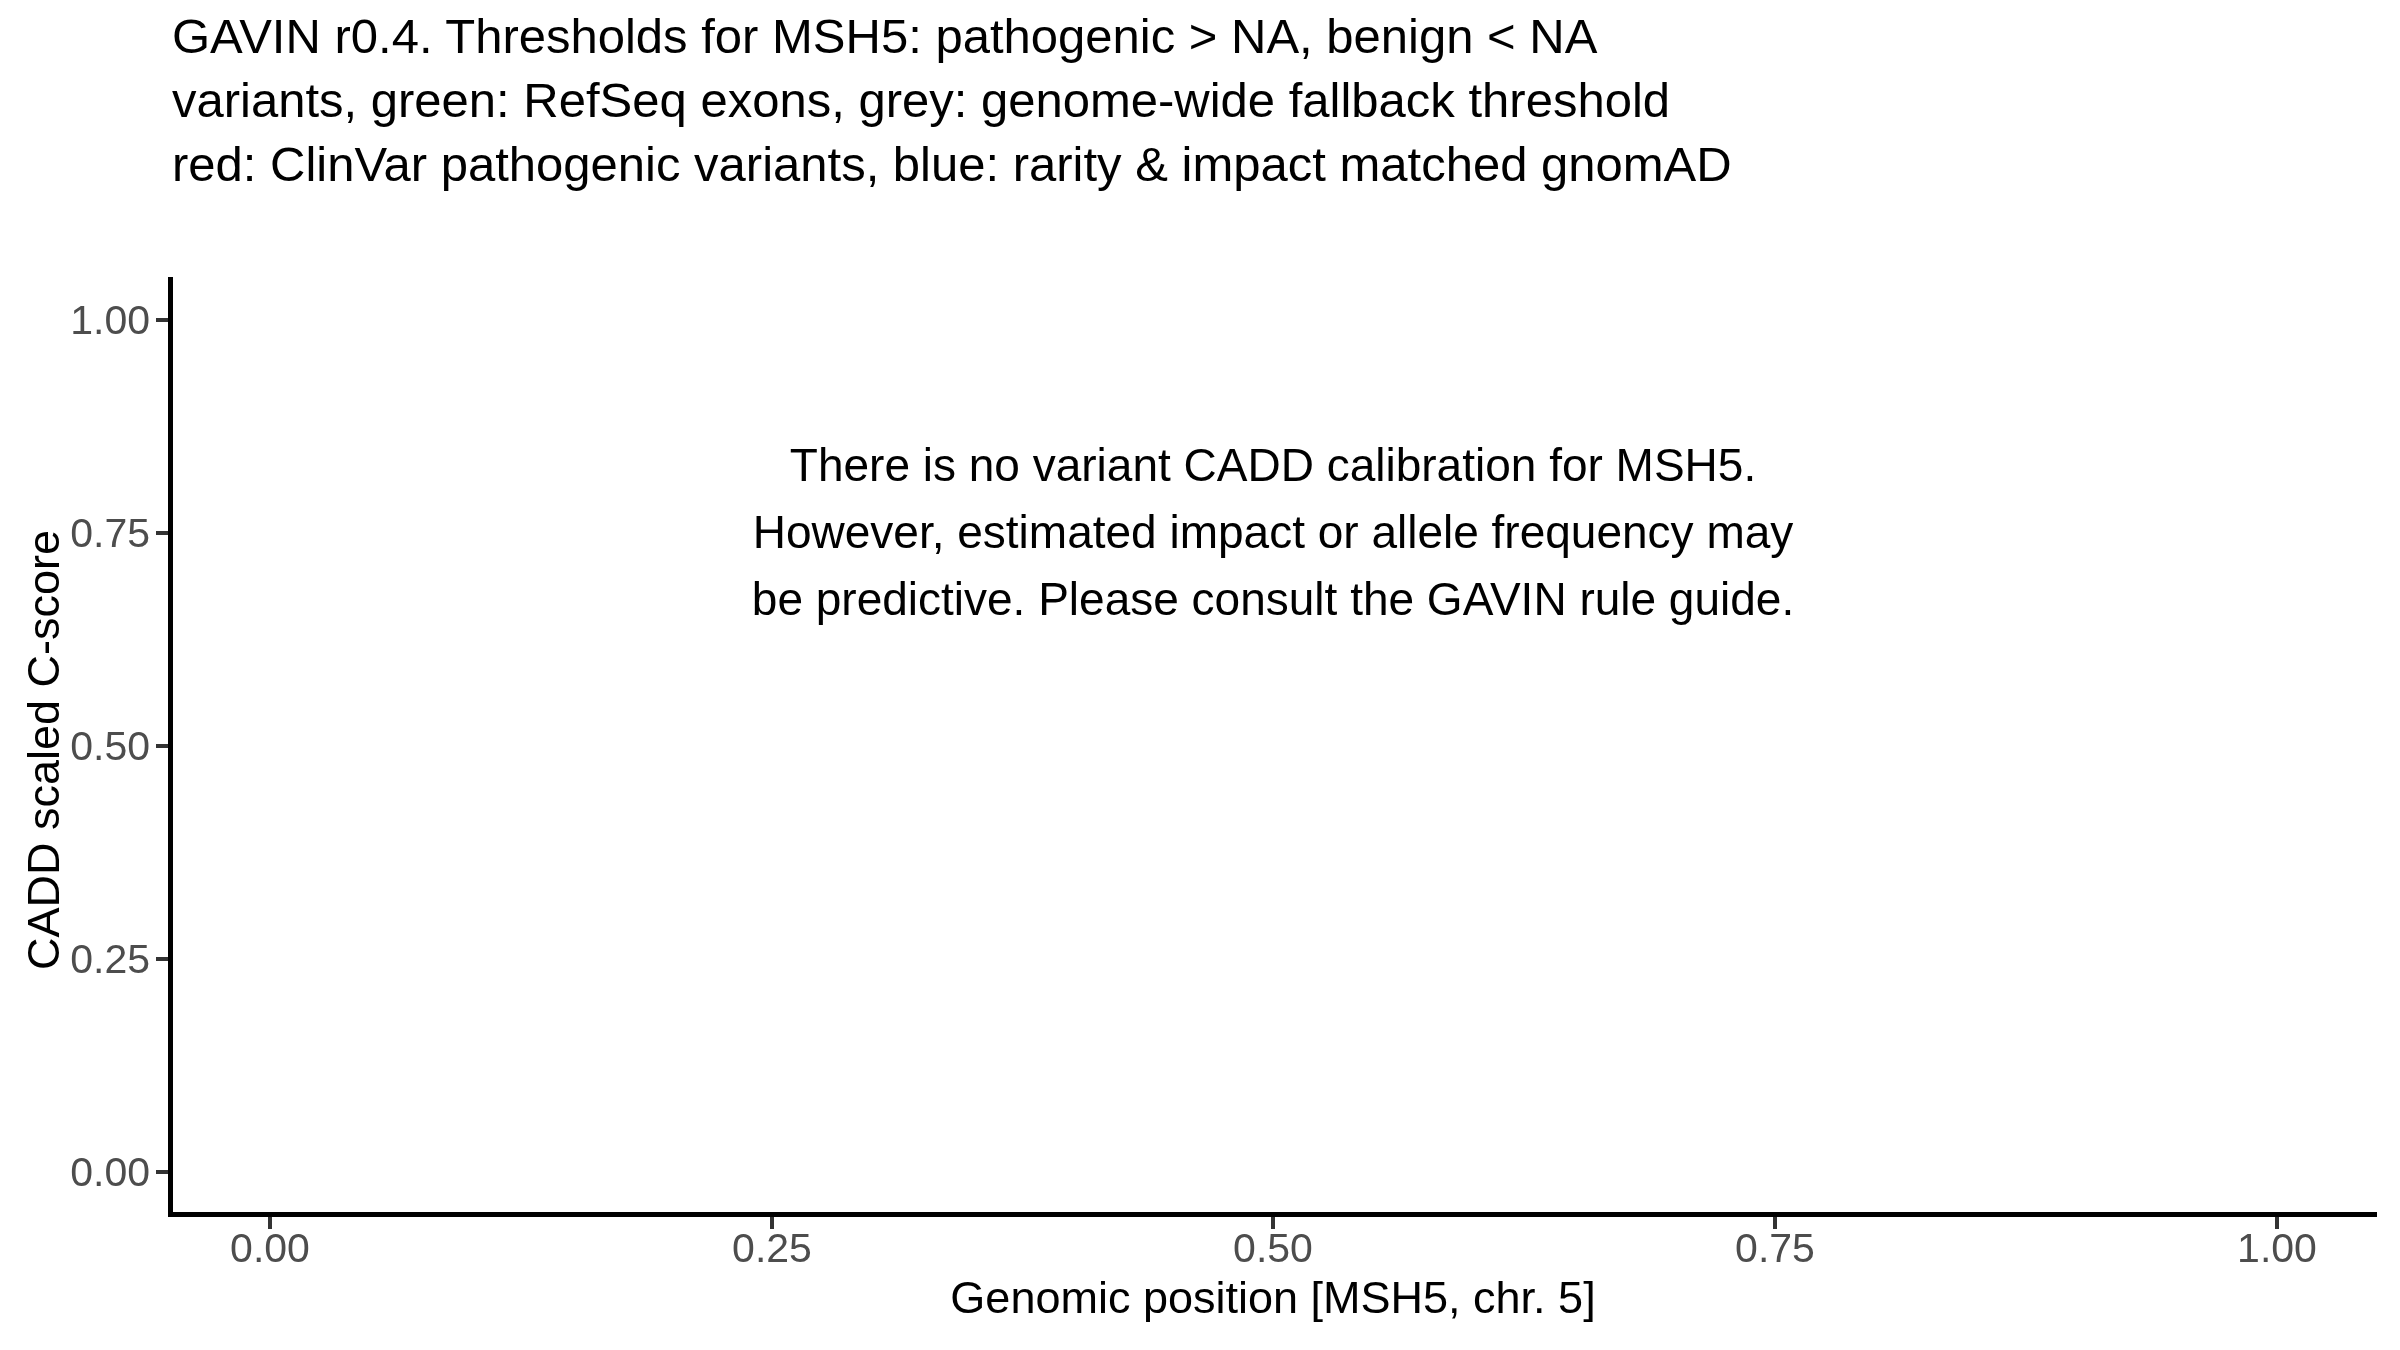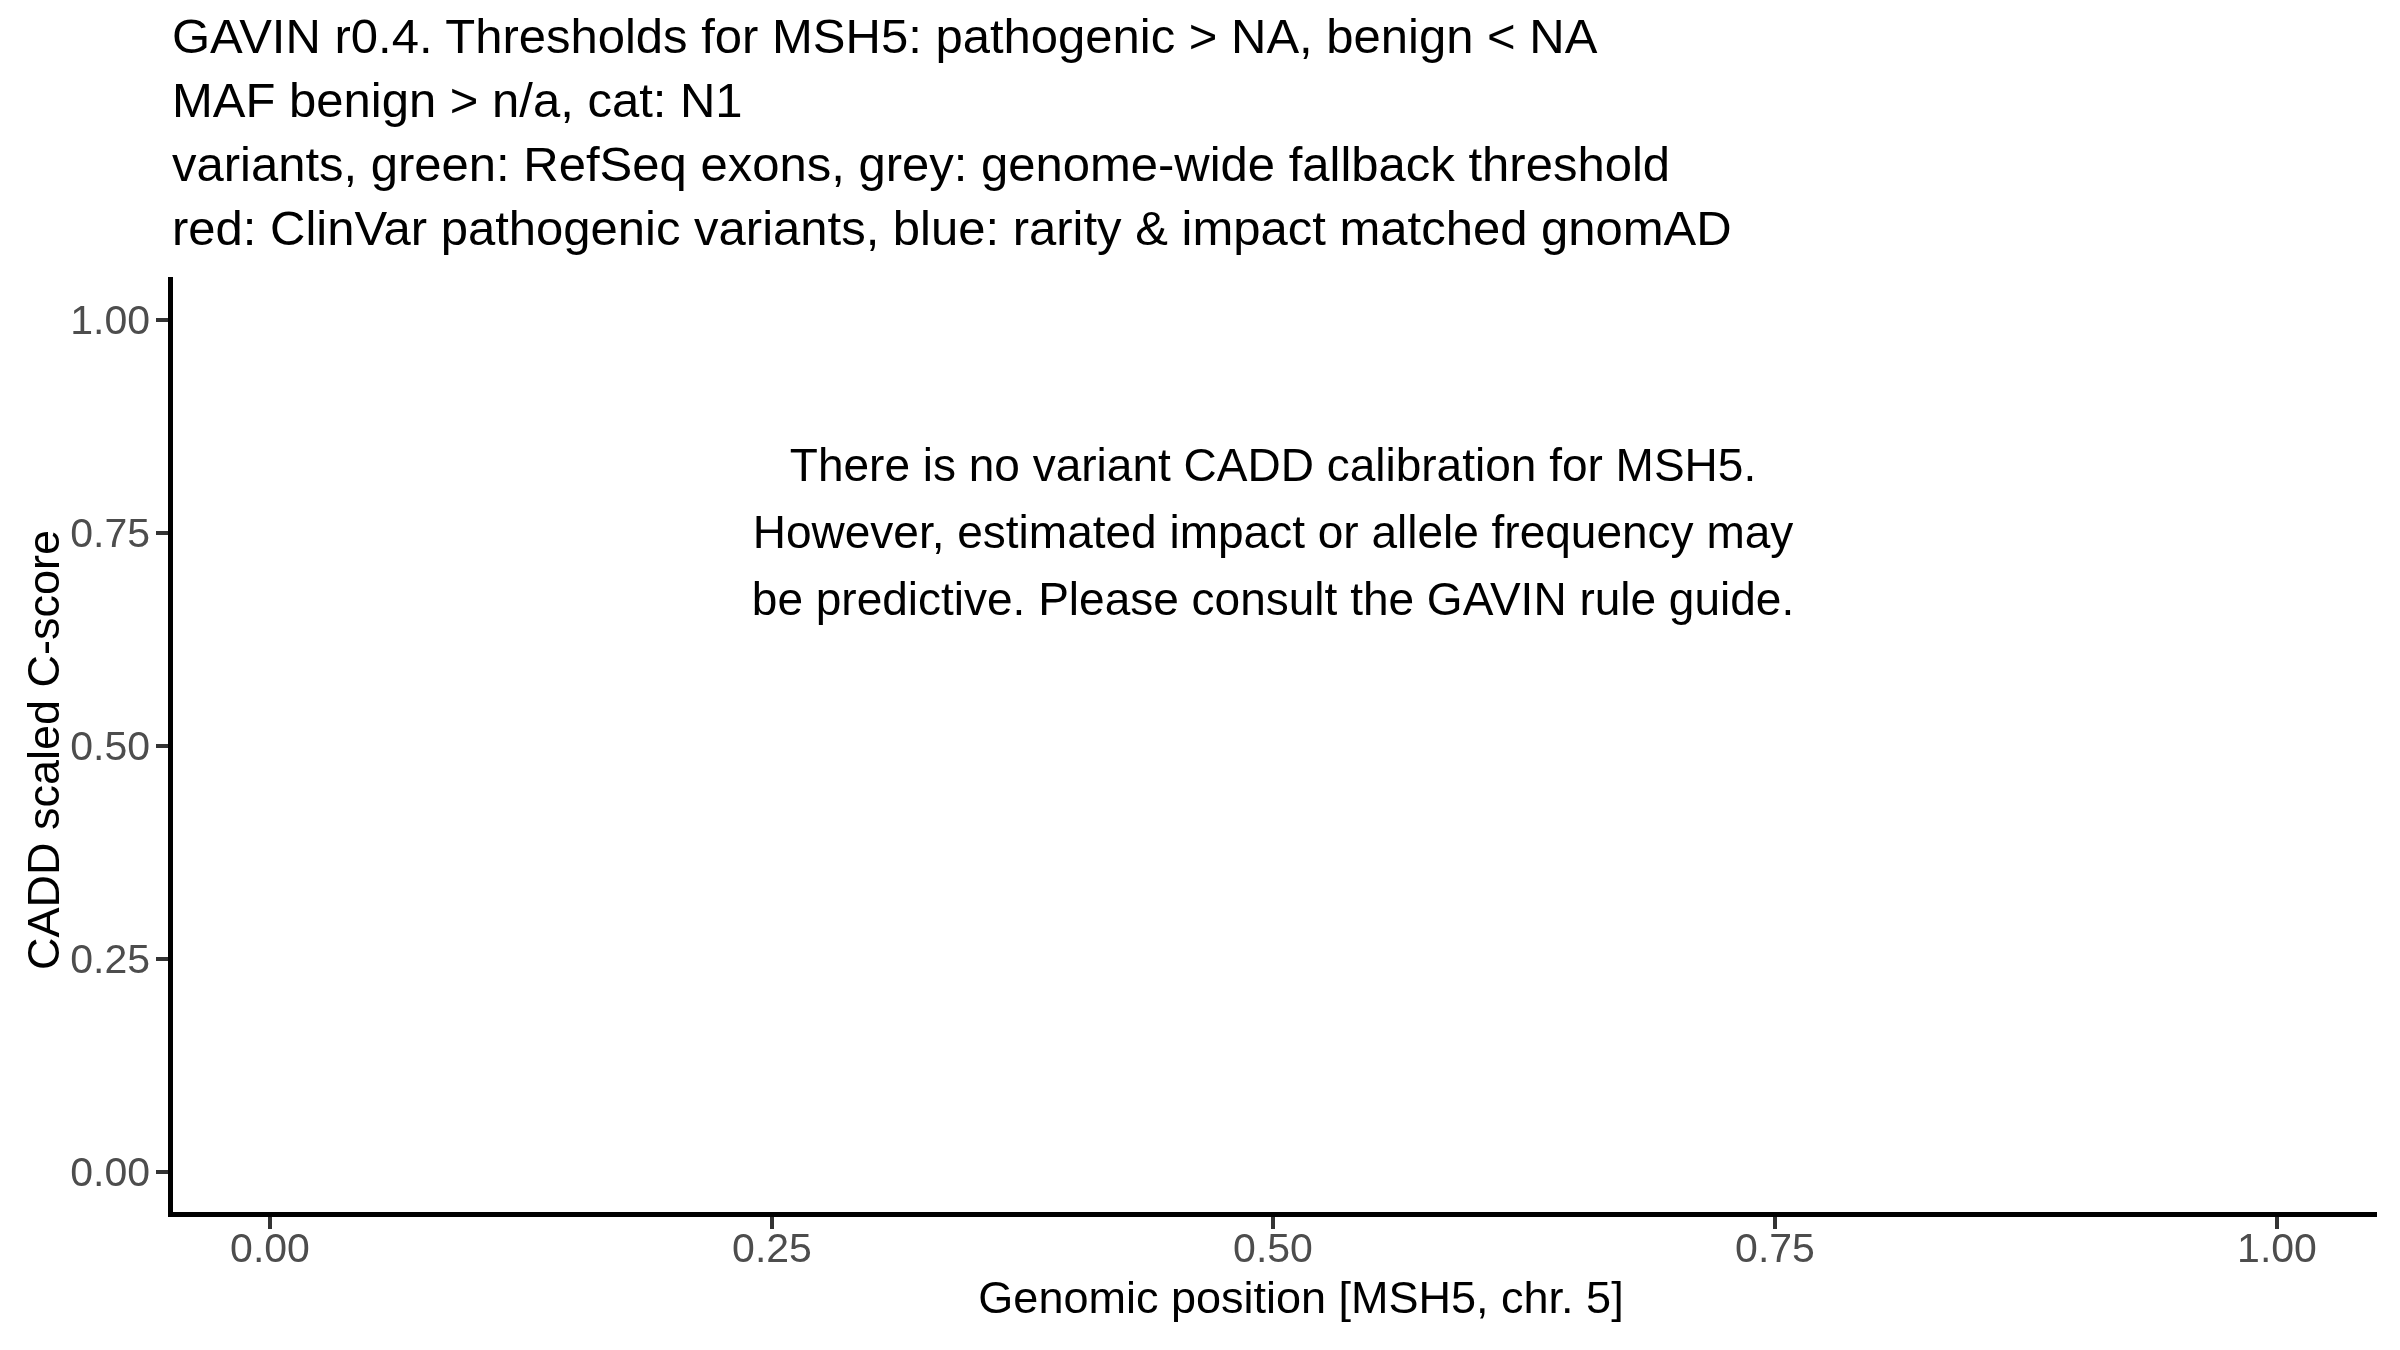--- a/index.html
+++ b/index.html
@@ -24,21 +24,21 @@
     position: absolute;
     left: 44px;
     top: 750px;
     transform: translate(-50%, -50%) rotate(-90deg);
     font-size: 45px;
     color: var(--text, #000000);
     white-space: nowrap;
   }
   .x-title {
     position: absolute;
-    left: 1301px;
+    left: 1273px;
     top: 1272px;
     transform: translateX(-50%);
     font-size: 45px;
     line-height: 52px;
     color: var(--text, #000000);
     white-space: nowrap;
   }
   .axis-line-y {
     position: absolute;
     left: 168px;
@@ -101,21 +101,20 @@
     white-space: nowrap;
   }
 </style>
 </head>
 <body>
 
 <div class="canvas">
 
   <div class="chart-title">
     <div>GAVIN r0.4. Thresholds for MSH5: pathogenic &gt; NA, benign &lt; NA</div>
-    <div>MAF benign &gt; n/a, cat: N1</div>
     <div>variants, green: RefSeq exons, grey: genome-wide fallback threshold</div>
     <div>red: ClinVar pathogenic variants, blue: rarity &amp; impact matched gnomAD</div>
   </div>
 
   <div class="y-title">CADD scaled C-score</div>
 
   <div class="axis-line-y"></div>
   <div class="axis-line-x"></div>
 
   <div class="annotation">

